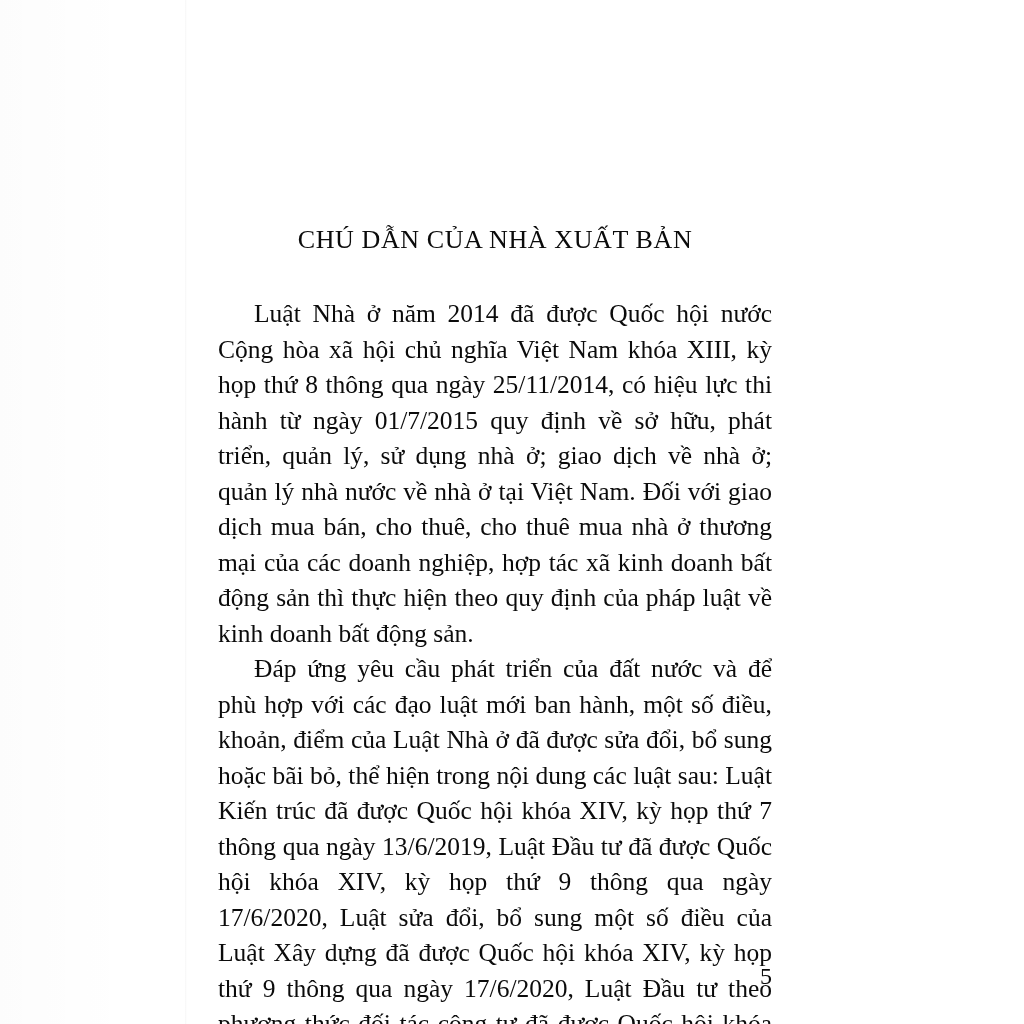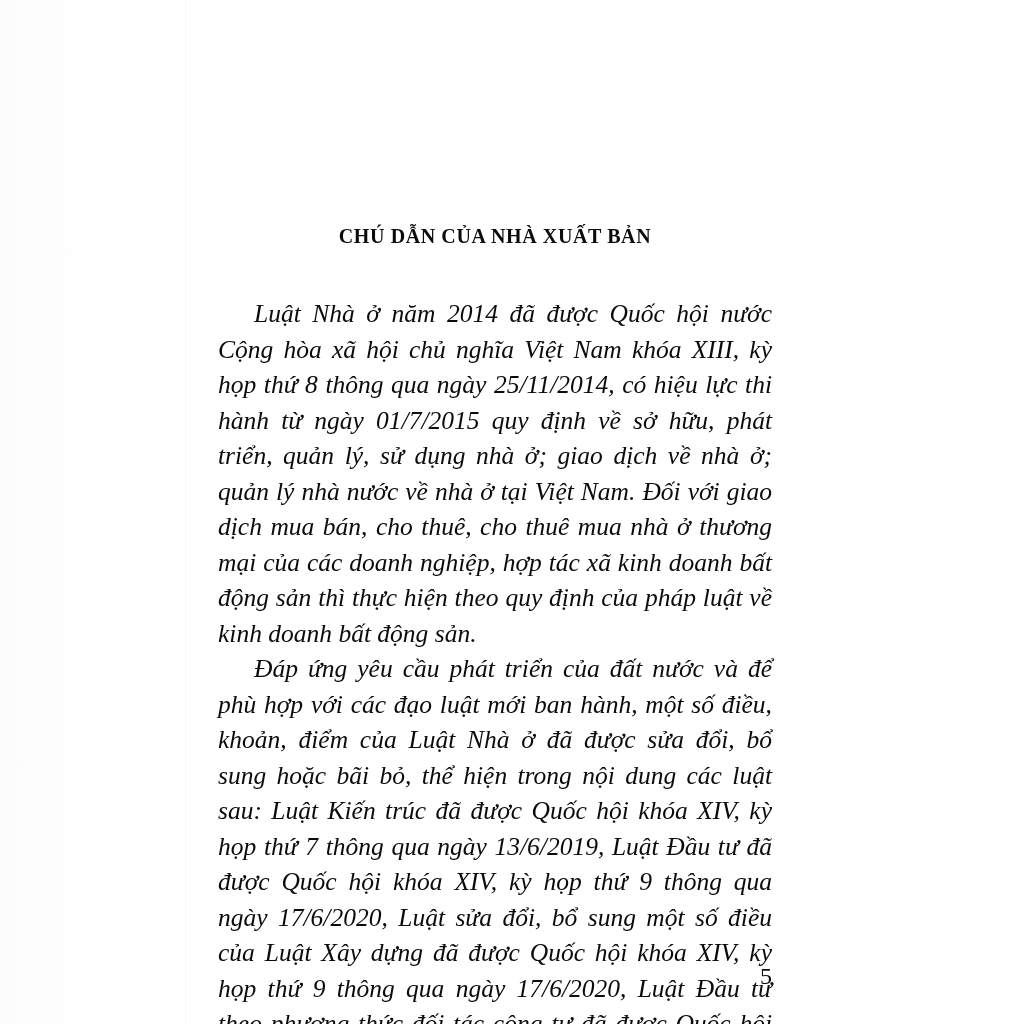--- a/index.html
+++ b/index.html
@@ -45,42 +45,41 @@
     top: 0;
     width: 554px;
   }
 
   .doc-title {
     position: absolute;
     left: 0;
     top: 205px;
     width: 554px;
     text-align: center;
-    font-weight: bold;
-    font-size: 20px;
+    font-weight: normal;
+    font-size: 26px;
     letter-spacing: 0.6px;
     line-height: 36px;
     white-space: nowrap;
   }
 
   .body-text {
     position: absolute;
     left: 0;
     top: 296px;
     width: 554px;
     font-size: 25.5px;
     line-height: 35.5px;
     text-align: justify;
     text-justify: inter-word;
   }
 
   .body-text p {
     margin: 0;
     text-indent: 36px;
-    font-style: italic;
   }
 
   
   .body-text p.continued {
     text-align: justify;
   }
 
   .page-number {
     position: absolute;
     left: 0;

